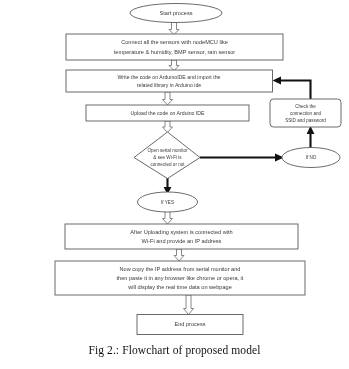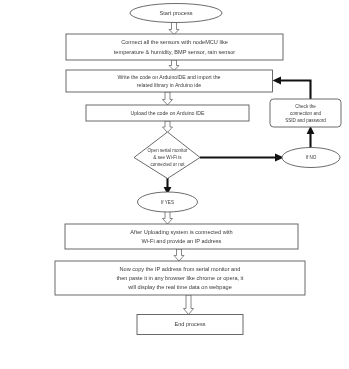--- a/index.html
+++ b/index.html
@@ -190,14 +190,15 @@
       <text class="node-text t6" x="180" y="288">will display the real time data on webpage</text>
     </g>
 
     <g>
       <rect class="box-shape" x="137" y="314.5" width="106" height="20"></rect>
       <text class="node-text t6" x="190" y="325">End process</text>
     </g>
 
   </svg>
 
+  <div id="caption">Fig 2.: Flowchart of proposed model</div>
 
 </div>
 
 </body></html>

